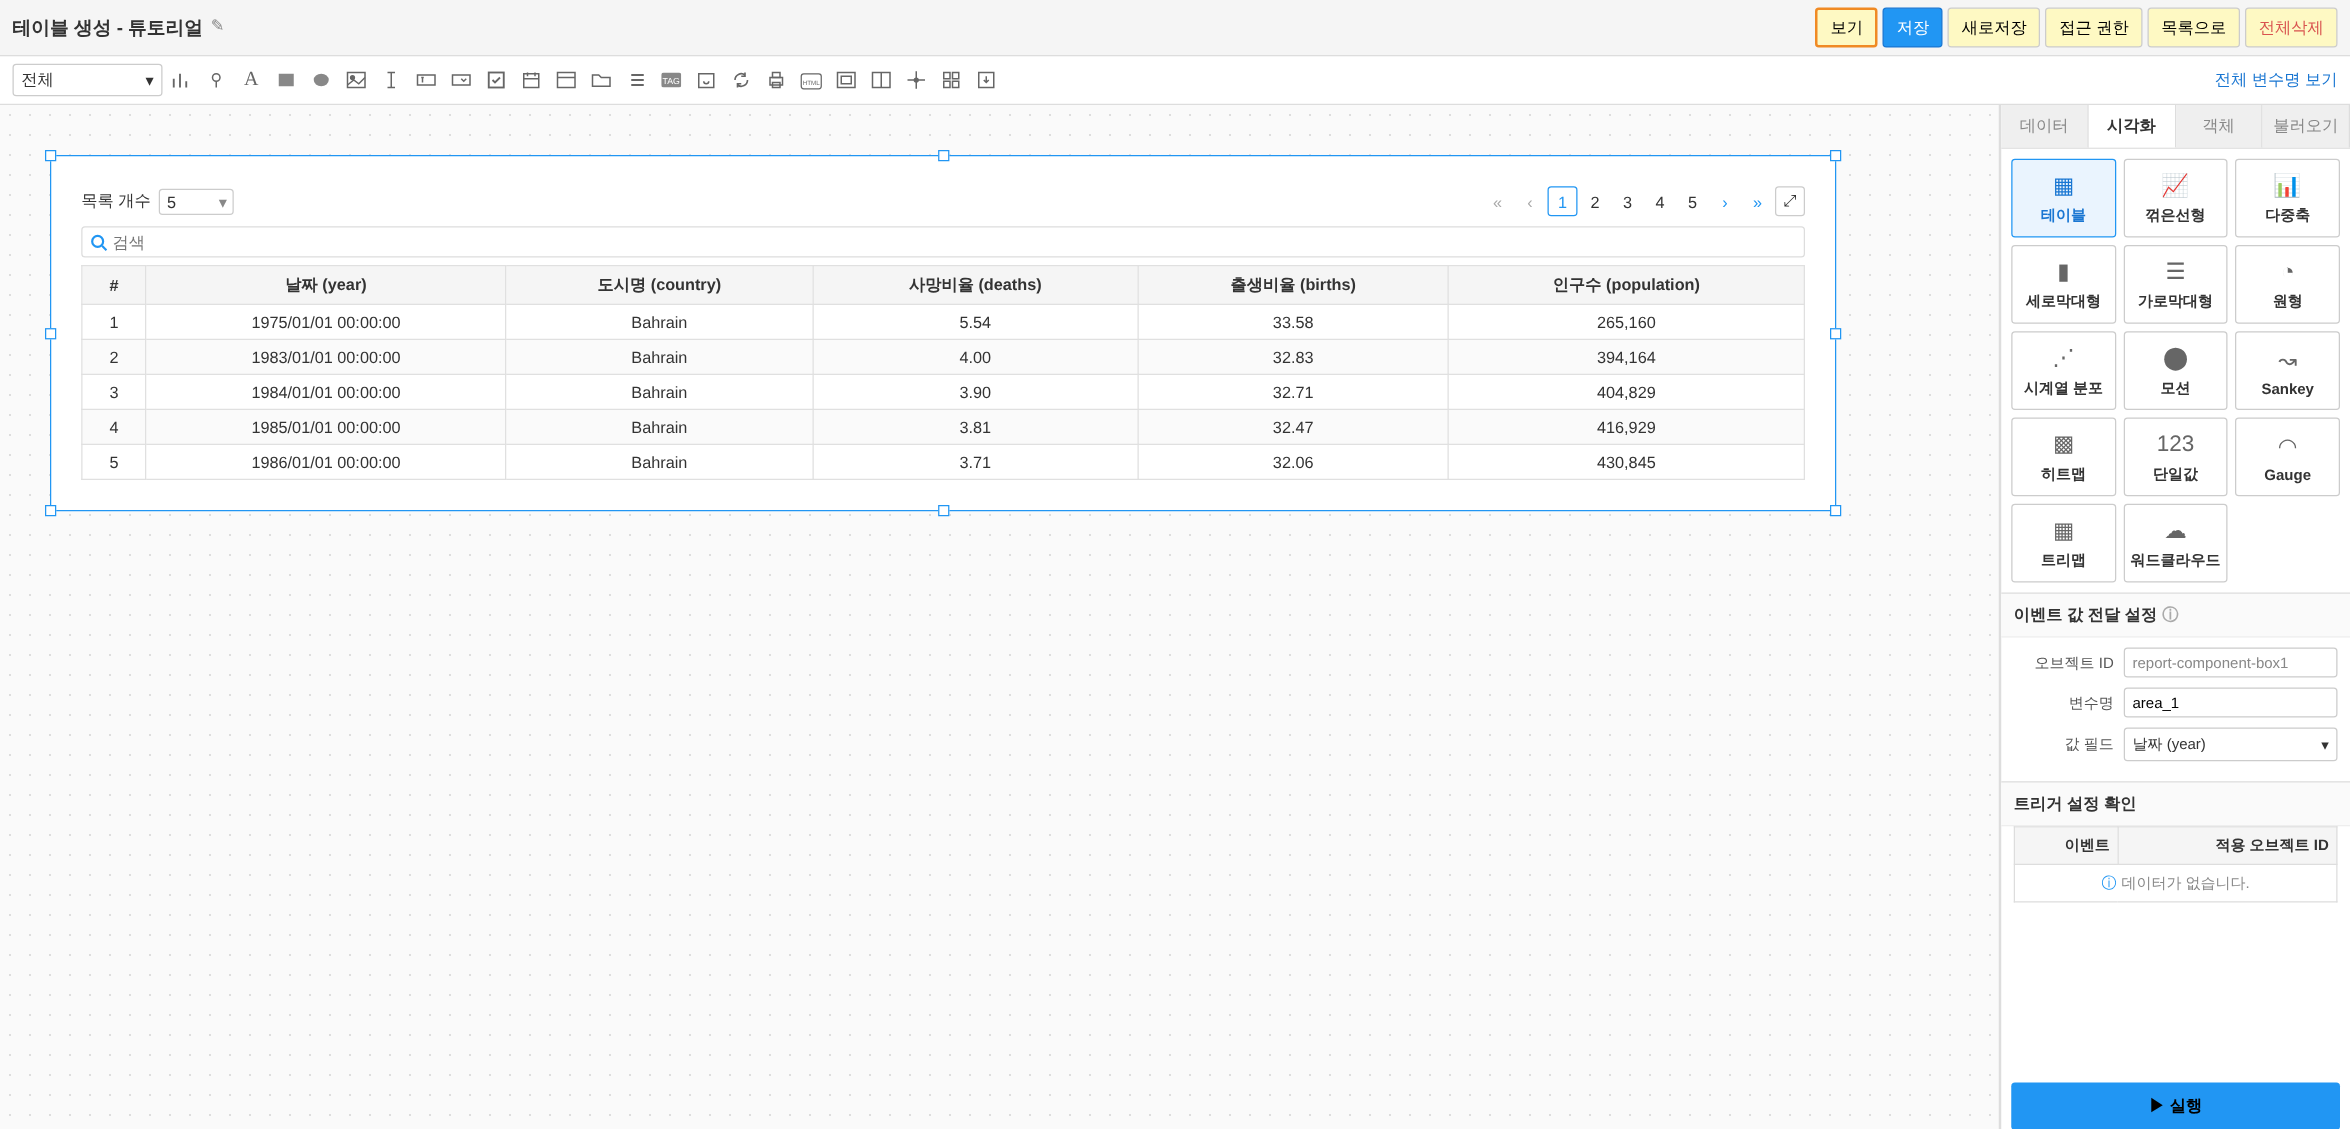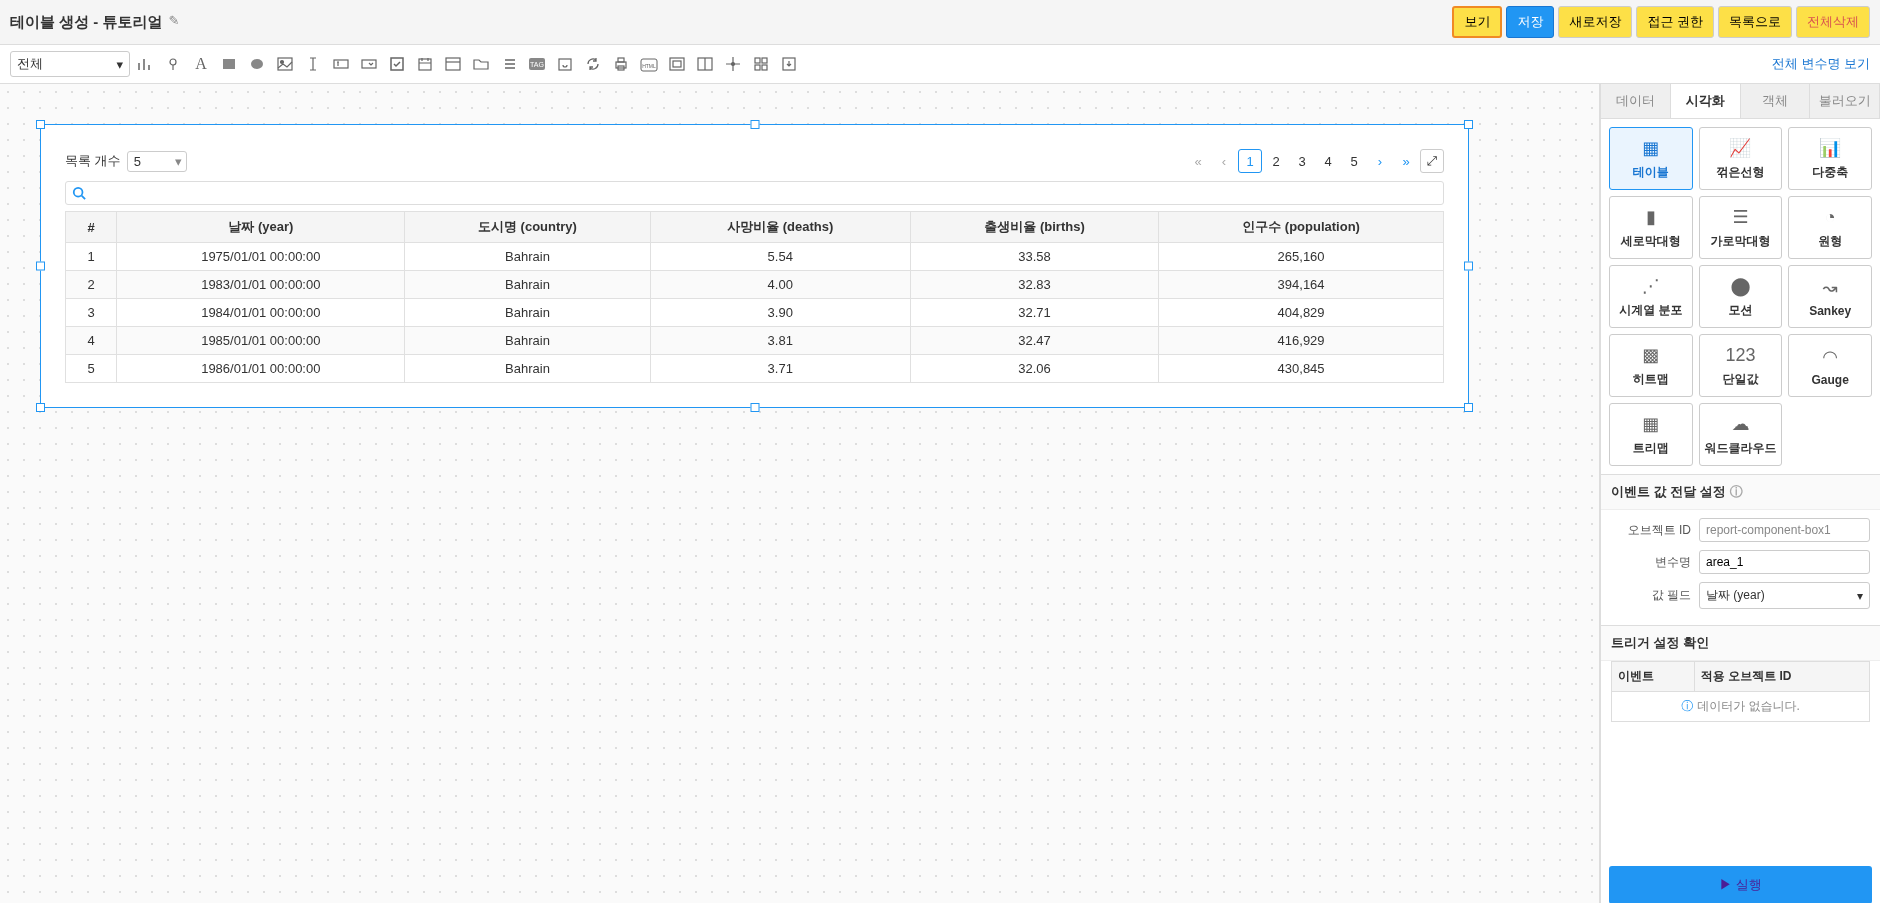--- a/index.html
+++ b/index.html
@@ -2,21 +2,21 @@
 <html><head>
 <meta charset="utf-8">
 <style>
 * { box-sizing: border-box; margin: 0; padding: 0; }
 body { font-family: -apple-system, "Malgun Gothic", sans-serif; font-size: 13px; color: #333; background: #fff; overflow: hidden; }
 .topbar { display: flex; align-items: center; justify-content: space-between; padding: 6px 10px; border-bottom: 1px solid #ddd; background: #f5f5f5; }
 .topbar-left { display: flex; align-items: flex-start; gap: 6px; }
 .title { font-weight: 700; font-size: 15px; }
 .pencil { color: #888; cursor: pointer; }
 .topbar-right { display: flex; gap: 4px; }
-.btn { padding: 5px 10px; border: 1px solid #ccc; background: #fde047; border-radius: 3px; cursor: pointer; font-size: 13px; }
+.btn { padding: 5px 10px; border: 1px solid #ccc; background: #fef9c3; border-radius: 3px; cursor: pointer; font-size: 13px; }
 .btn-highlight { border: 2px solid #f08a24; }
 .btn-primary { background: #2196f3; color: #fff; border-color: #1976d2; }
 .btn-danger { color: #d9534f; }
 .toolbar { display: flex; align-items: center; justify-content: space-between; padding: 6px 10px; border-bottom: 1px solid #ddd; }
 .toolbar-left { display: flex; align-items: center; gap: 6px; }
 .select-wrap { display:flex; align-items:center; border: 1px solid #ccc; border-radius: 3px; padding: 3px 6px; min-width: 120px; background:#fff; cursor:pointer; justify-content:space-between;}
 .tool-icons { display: flex; gap: 10px; color: #666; }
 .tool-icons span { width: 18px; height: 18px; display: flex; align-items: center; justify-content: center; cursor: pointer; }
 .link-blue { color: #1976d2; cursor: pointer; }
 .main { display: flex; height: calc(100vh - 75px); }
@@ -53,25 +53,25 @@
 .viz-icon { width: 24px; height: 24px; display:flex; align-items:center; justify-content:center; font-size:18px; color:#666;}
 .viz.active .viz-icon{color:#1976d2;}
 .viz-label { font-size: 12px; margin-top:4px;font-weight:bold;}
 .section-h { padding: 8px 10px; font-weight: 700; border-top: 1px solid #ddd; border-bottom: 1px solid #eee; display:flex; align-items:center; gap:4px; background:#fafafa;}
 .section-body { padding: 8px 10px; }
 .form-row { display: flex; align-items: center; margin-bottom: 8px; gap:8px;}
 .form-label { width: 80px; text-align: right; font-size: 12px; color:#555;}
 .form-input { flex: 1; border: 1px solid #ccc; border-radius: 3px; padding: 4px 6px; font-size: 12px; background:#fff;}
 .form-input.muted{color:#888;}
 .mini-table { width: 100%; border-collapse: collapse; font-size: 12px; }
-.mini-table th, .mini-table td { border: 1px solid #ddd; padding: 6px; text-align:left;}
+.mini-table th, .mini-table td { border: 1px solid #ddd; padding: 6px; text-align:right;}
 .mini-table th { background:#f5f5f5;}
 .no-data{color:#888; display:flex; align-items:center; justify-content:center; gap:4px;}
 .info-ico{color:#2196f3;}
-.run-btn { margin: 8px; padding: 10px; background: #2196f3; color: #4c1d95; text-align: center; border-radius: 3px; cursor: pointer; font-weight:400;}
+.run-btn { margin: 8px; padding: 10px; background: #2196f3; color: #000000; text-align: center; border-radius: 3px; cursor: pointer; font-weight:700;}
 .gear{color:#aaa;}
 .help{color:#aaa;}
 svg{display:block;}
 </style>
 </head>
 <body>
 
 <div class="topbar">
   <div class="topbar-left">
     <span class="title">테이블 생성 - 튜토리얼</span>
@@ -268,20 +268,21 @@
         </div>
       </div>
 
       <div class="search-wrap">
         <span class="search-ico">
           <svg width="14" height="14" viewBox="0 0 16 16" fill="none" stroke="#2196f3" stroke-width="2">
               <circle cx="7" cy="7" r="5"></circle>
               <path d="M11 11l4 4"></path>
             </svg>
         </span>
+        <input placeholder="검색" style="">
       </div>
 
       <table class="data">
         <thead>
           <tr>
             <th>#</th>
             <th>날짜 (year)</th>
             <th>도시명 (country)</th>
             <th>사망비율 (deaths)</th>
             <th>출생비율 (births)</th>

